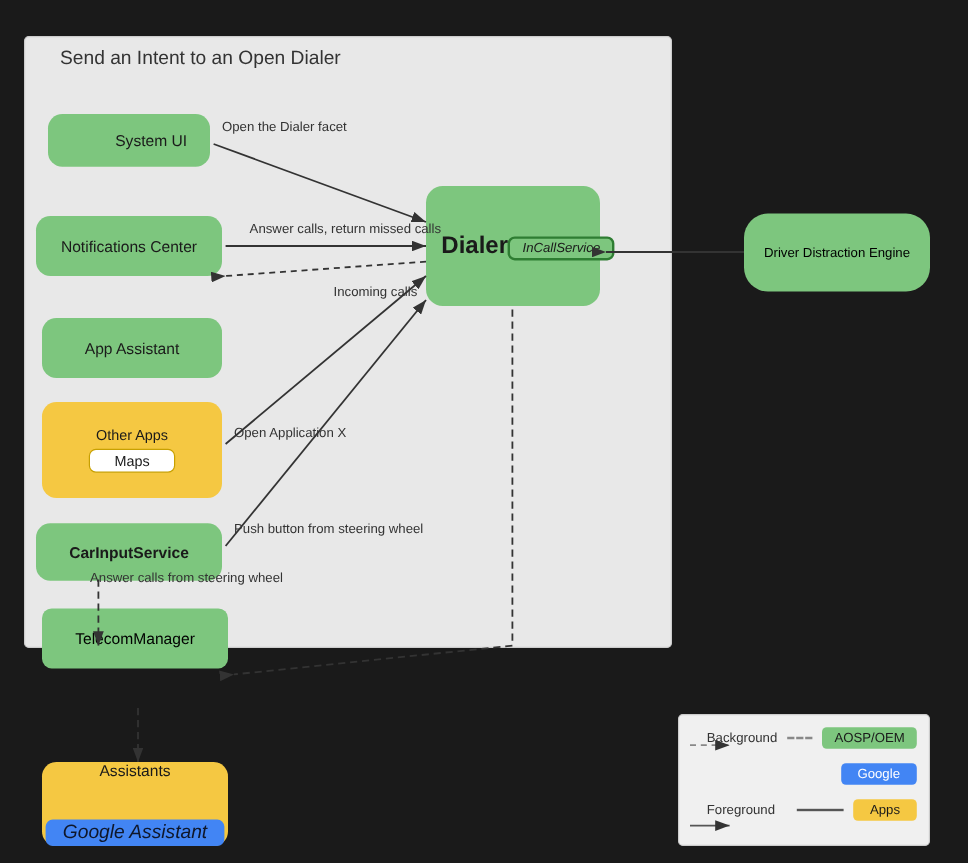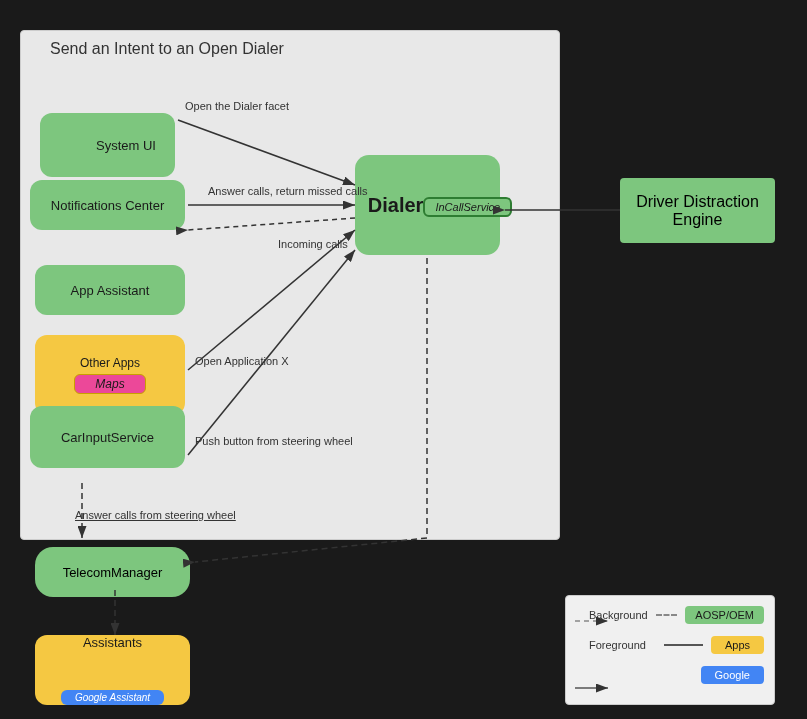--- a/index.html
+++ b/index.html
@@ -42,24 +42,24 @@
       justify-content: center;
       text-align: center;
       font-size: 13px;
       font-weight: 500;
       color: #1a1a1a;
       padding: 8px;
     }
 
     
     #system-ui {
-      top: 113px;
+      top: 95px;
       left: 40px;
       width: 135px;
-      height: 64px;
+      height: 44px;
       padding-left: 45px;
     }
 
     
     #notif-center {
       top: 180px;
       left: 30px;
       width: 155px;
       height: 50px;
     }
@@ -88,36 +88,36 @@
       gap: 4px;
     }
 
     #other-apps-label {
       font-size: 12px;
       font-weight: 500;
       color: #1a1a1a;
     }
 
     #maps-box {
-      background: #ec4899;
+      background: #ffffff;
       border: 1.5px solid #c8a000;
       border-radius: 6px;
       padding: 2px 20px;
-      font-style: italic;
       font-size: 12px;
       color: #1a1a1a;
       text-align: center;
     }
 
     
     #car-input {
-      top: 406px;
+      top: 436px;
       left: 30px;
       width: 155px;
-      height: 62px;
+      height: 48px;
+      font-weight: bold;
     }
 
     
     #dialer-box {
       position: absolute;
       top: 155px;
       left: 355px;
       width: 145px;
       height: 100px;
       background: #7dc67e;
@@ -143,26 +143,26 @@
       font-size: 11px;
       font-style: italic;
       margin-top: 4px;
       color: #1a1a1a;
       text-align: right;
     }
 
     
     #telecom-manager {
       position: absolute;
-      top: 547px;
+      top: 507px;
       left: 35px;
       width: 155px;
       height: 50px;
       background: #7dc67e;
-      border-radius: 18px;
+      border-radius: 8px;
       display: flex;
       align-items: center;
       justify-content: center;
       font-size: 13px;
       font-weight: 500;
     }
 
     
     #assistants-container {
       position: absolute;
@@ -183,38 +183,38 @@
       font-size: 13px;
       font-weight: 500;
       color: #1a1a1a;
     }
 
     #google-assistant-box {
       background: #4285f4;
       border-radius: 6px;
       padding: 2px 14px;
       font-style: italic;
-      font-size: 10px;
-      color: #ffffff;
+      font-size: 16px;
+      color: #0f172a;
     }
 
     
     #driver-distraction {
       position: absolute;
       top: 178px;
       left: 620px;
       width: 155px;
       height: 65px;
       background: #7dc67e;
-      border-radius: 4px;
+      border-radius: 20px;
       display: flex;
       align-items: center;
       justify-content: center;
       text-align: center;
-      font-size: 16px;
+      font-size: 11px;
       font-weight: 500;
     }
 
     
     .arrows-svg {
       position: absolute;
       top: 0;
       left: 0;
       width: 807px;
       height: 719px;
@@ -323,37 +323,37 @@
   <div id="google-assistant-box">Google Assistant</div>
 </div>
 
 <div id="driver-distraction">Driver Distraction Engine</div>
 
 <div class="arrow-label" style="top:100px; left:185px;">Open the Dialer facet</div>
 <div class="arrow-label" style="top:185px; left:195px;margin-left:13px;">Answer calls, return missed calls</div>
 <div class="arrow-label" style="top:238px; left:278px;">Incoming calls</div>
 <div class="arrow-label" style="top:355px; left:195px;">Open Application X</div>
 <div class="arrow-label" style="top:435px; left:195px;">Push button from steering wheel</div>
-<div class="arrow-label" style="top:509px; left:75px;text-decoration:underline;">Answer calls from steering wheel</div>
+<div class="arrow-label" style="top:476px; left:75px;">Answer calls from steering wheel</div>
 
 <div id="legend-box">
   <div class="legend-row">
     <span class="legend-label">Background</span>
     <div class="legend-line-bg"></div>
     <span class="legend-aosp">AOSP/OEM</span>
   </div>
   <div class="legend-row">
+    <span class="legend-label"></span>
+    <div style="width:40px;"></div>
+    <span class="legend-google">Google</span>
+  </div>
+  <div class="legend-row">
     <span class="legend-label">Foreground</span>
     <div class="legend-line-fg"></div>
     <span class="legend-apps">Apps</span>
-  </div>
-  <div class="legend-row">
-    <span class="legend-label"></span>
-    <div style="width:40px;"></div>
-    <span class="legend-google">Google</span>
   </div>
 </div>
 
 <svg class="arrows-svg">
   <defs>
     <marker id="arrowhead" markerWidth="8" markerHeight="6" refX="8" refY="3" orient="auto">
       <polygon points="0 0, 8 3, 0 6" fill="#333"></polygon>
     </marker>
     <marker id="arrowhead-white" markerWidth="8" markerHeight="6" refX="8" refY="3" orient="auto">
       <polygon points="0 0, 8 3, 0 6" fill="#333"></polygon>

